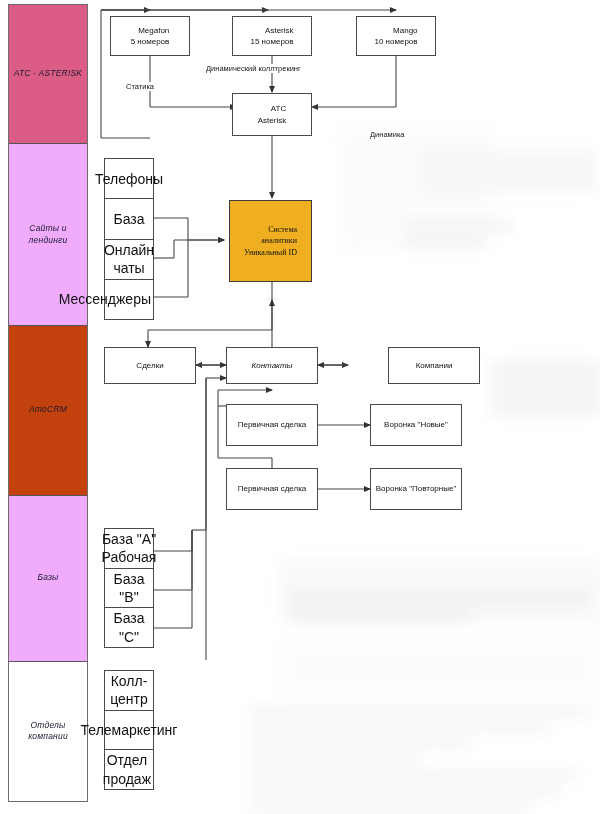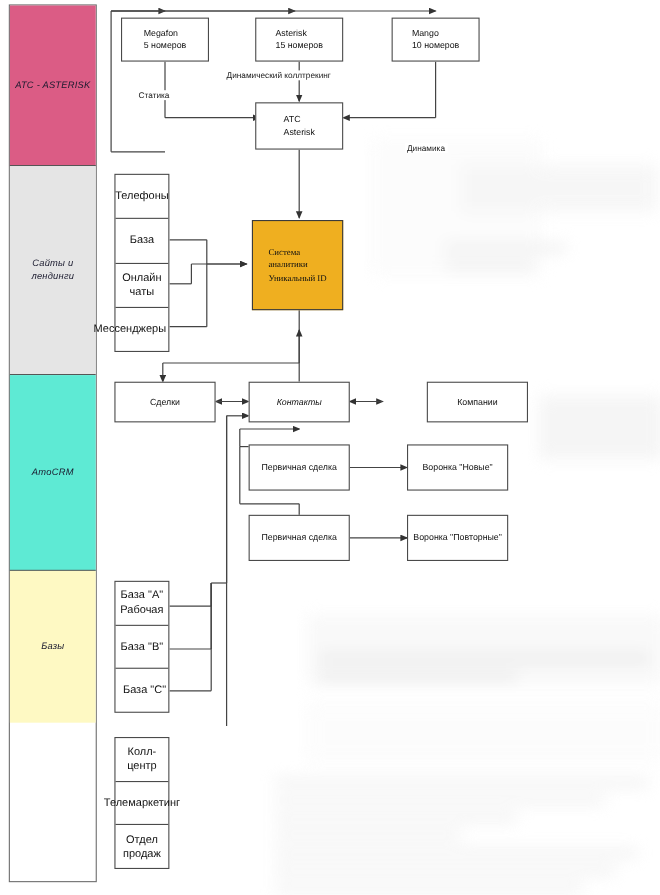--- a/index.html
+++ b/index.html
@@ -75,21 +75,21 @@
     height: 814px;
   }
   .node {
     position: absolute;
     box-sizing: border-box;
     background: #ffffff;
     border: 1px solid #4a4a4a;
     display: flex;
     align-items: center;
     justify-content: center;
-    text-align: left;
+    text-align: right;
     font-size: 8px;
     line-height: 1.4;
     color: #111111;
     padding: 1px 0;
   }
   .node.accent {
     background: #EFAF20;
     border: 1px solid #3b3b3b;
     font-size: 8px;
     font-family: Liberation Serif, serif;
@@ -110,21 +110,21 @@
     display: flex;
     flex-direction: column;
   }
   .stack > .cell {
     flex: 1;
     box-sizing: border-box;
     border-bottom: 1px solid #4a4a4a;
     display: flex;
     align-items: center;
     justify-content: center;
-    font-size: 10px;
+    font-size: 14px;
     color: #111111;
     text-align: center;
     line-height: 1.3;
     padding: 0 2px;
   }
   .stack > .cell:last-child { border-bottom: none; justify-content: flex-end; }
 
   svg.wires {
     position: absolute;
     left: 0; top: 0;
@@ -153,28 +153,31 @@
     <div class="bg-line" style="left:250px;top:756px;width:170px;background:#ebebeb;"></div>
     <div class="bg-line" style="left:250px;top:772px;width:330px;background:#ebebeb;"></div>
     <div class="bg-line" style="left:250px;top:788px;width:310px;background:#ebebeb;"></div>
     <div class="bg-line" style="left:250px;top:804px;width:280px;background:#ebebeb;"></div>
   </div>
 
   <div class="rail">
     <div class="rail-cell" style="height:146px;background:#DB5C85;">
       <span>ATC - ASTERISK</span>
     </div>
-    <div class="rail-cell" style="height:190px;background:#e5e5e5;">
+    <div class="rail-cell" style="height:190px;background:#f0abfc;">
       <span>Сайты и лендинги</span>
     </div>
-    <div class="rail-cell" style="height:178px;background:#5eead4;">
+    <div class="rail-cell" style="height:178px;background:#c2410c;">
       <span>AmoCRM</span>
     </div>
-    <div class="rail-cell" style="height:138px;background:#fef9c3;">
+    <div class="rail-cell" style="height:174px;background:#f0abfc;">
       <span>Базы</span>
+    </div>
+    <div class="rail-cell" style="height:146px;background:#FFFFFF;">
+      <span>Отделы компании</span>
     </div>
   </div>
 
   <div class="diagram">
 
     <svg class="wires" viewBox="0 0 504 814">
       <defs>
         <marker id="ar" markerWidth="7" markerHeight="7" refX="6" refY="3" orient="auto" markerUnits="userSpaceOnUse">
           <path d="M0,0 L7,3 L0,6 z" fill="#333"></path>
         </marker>

